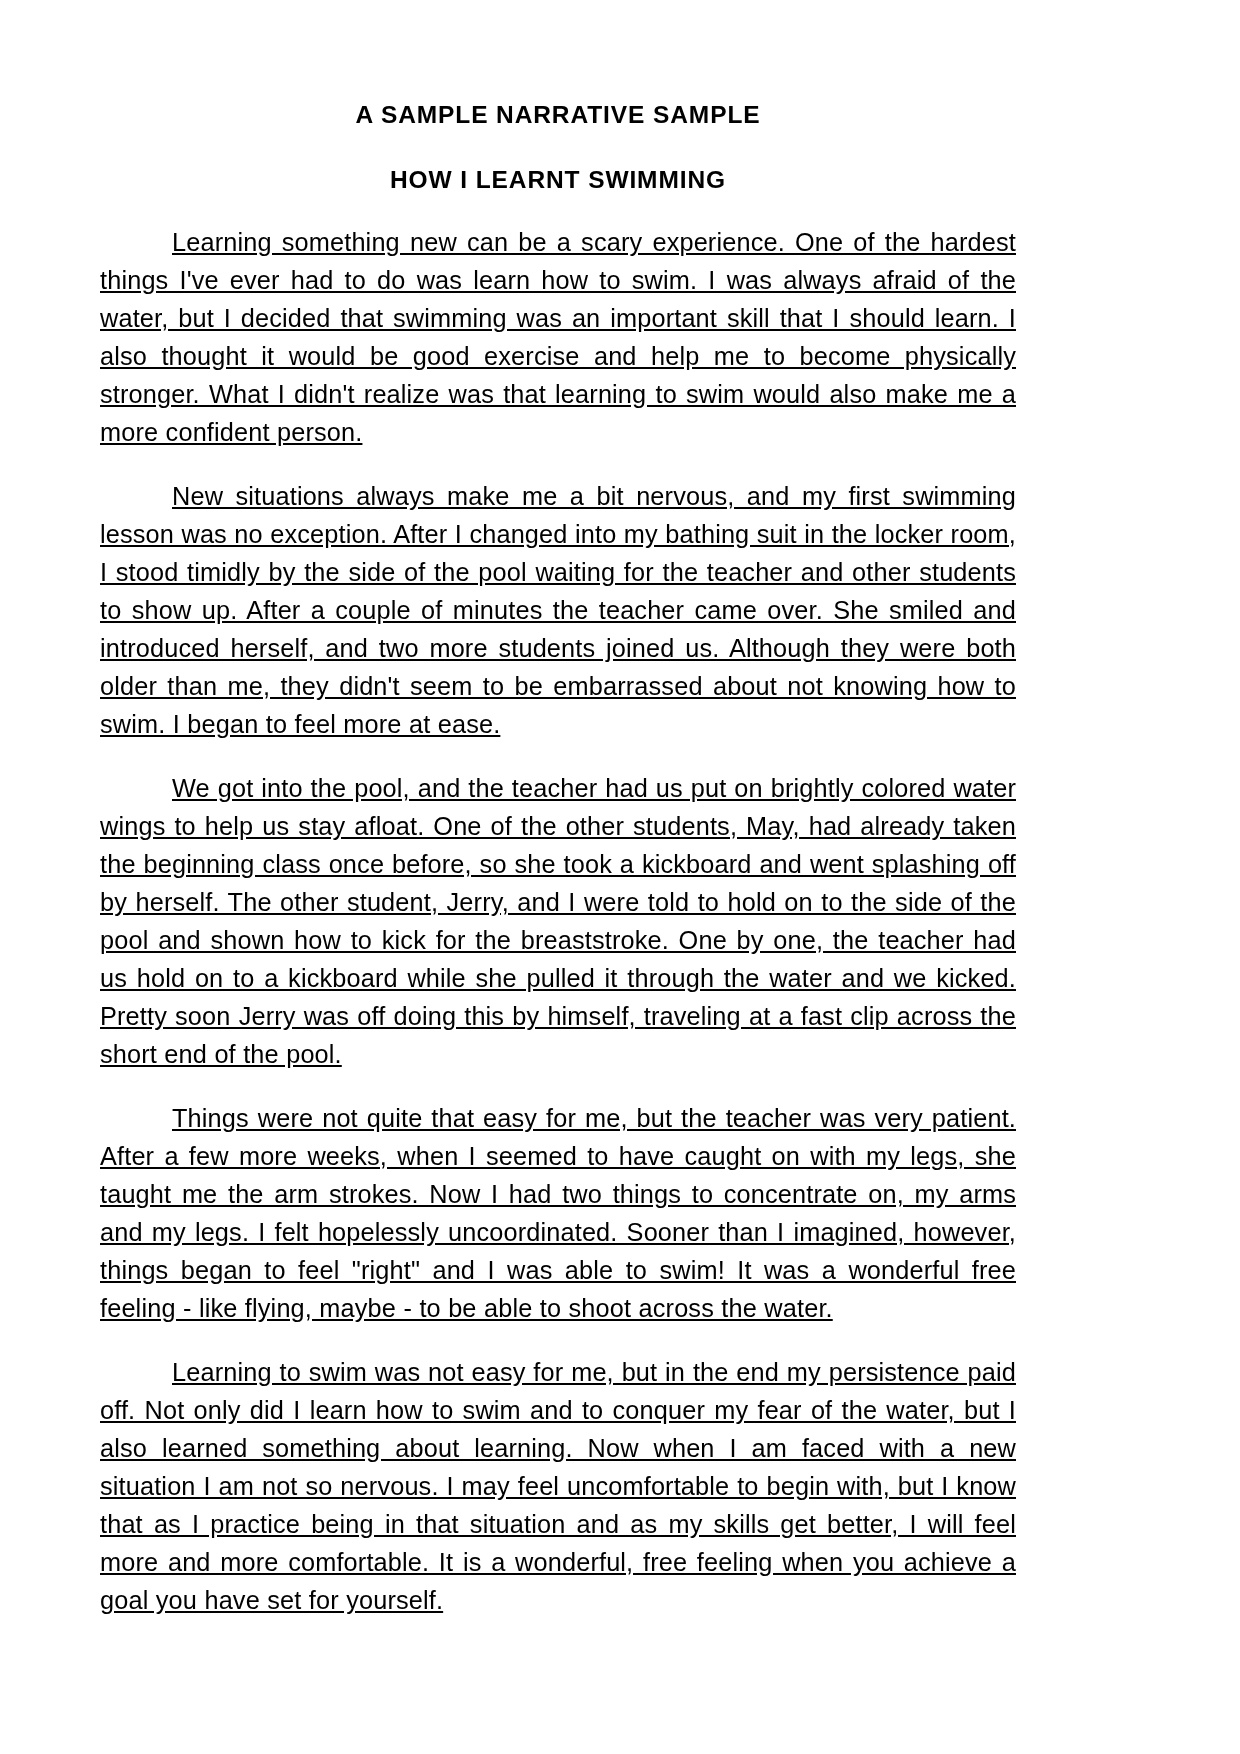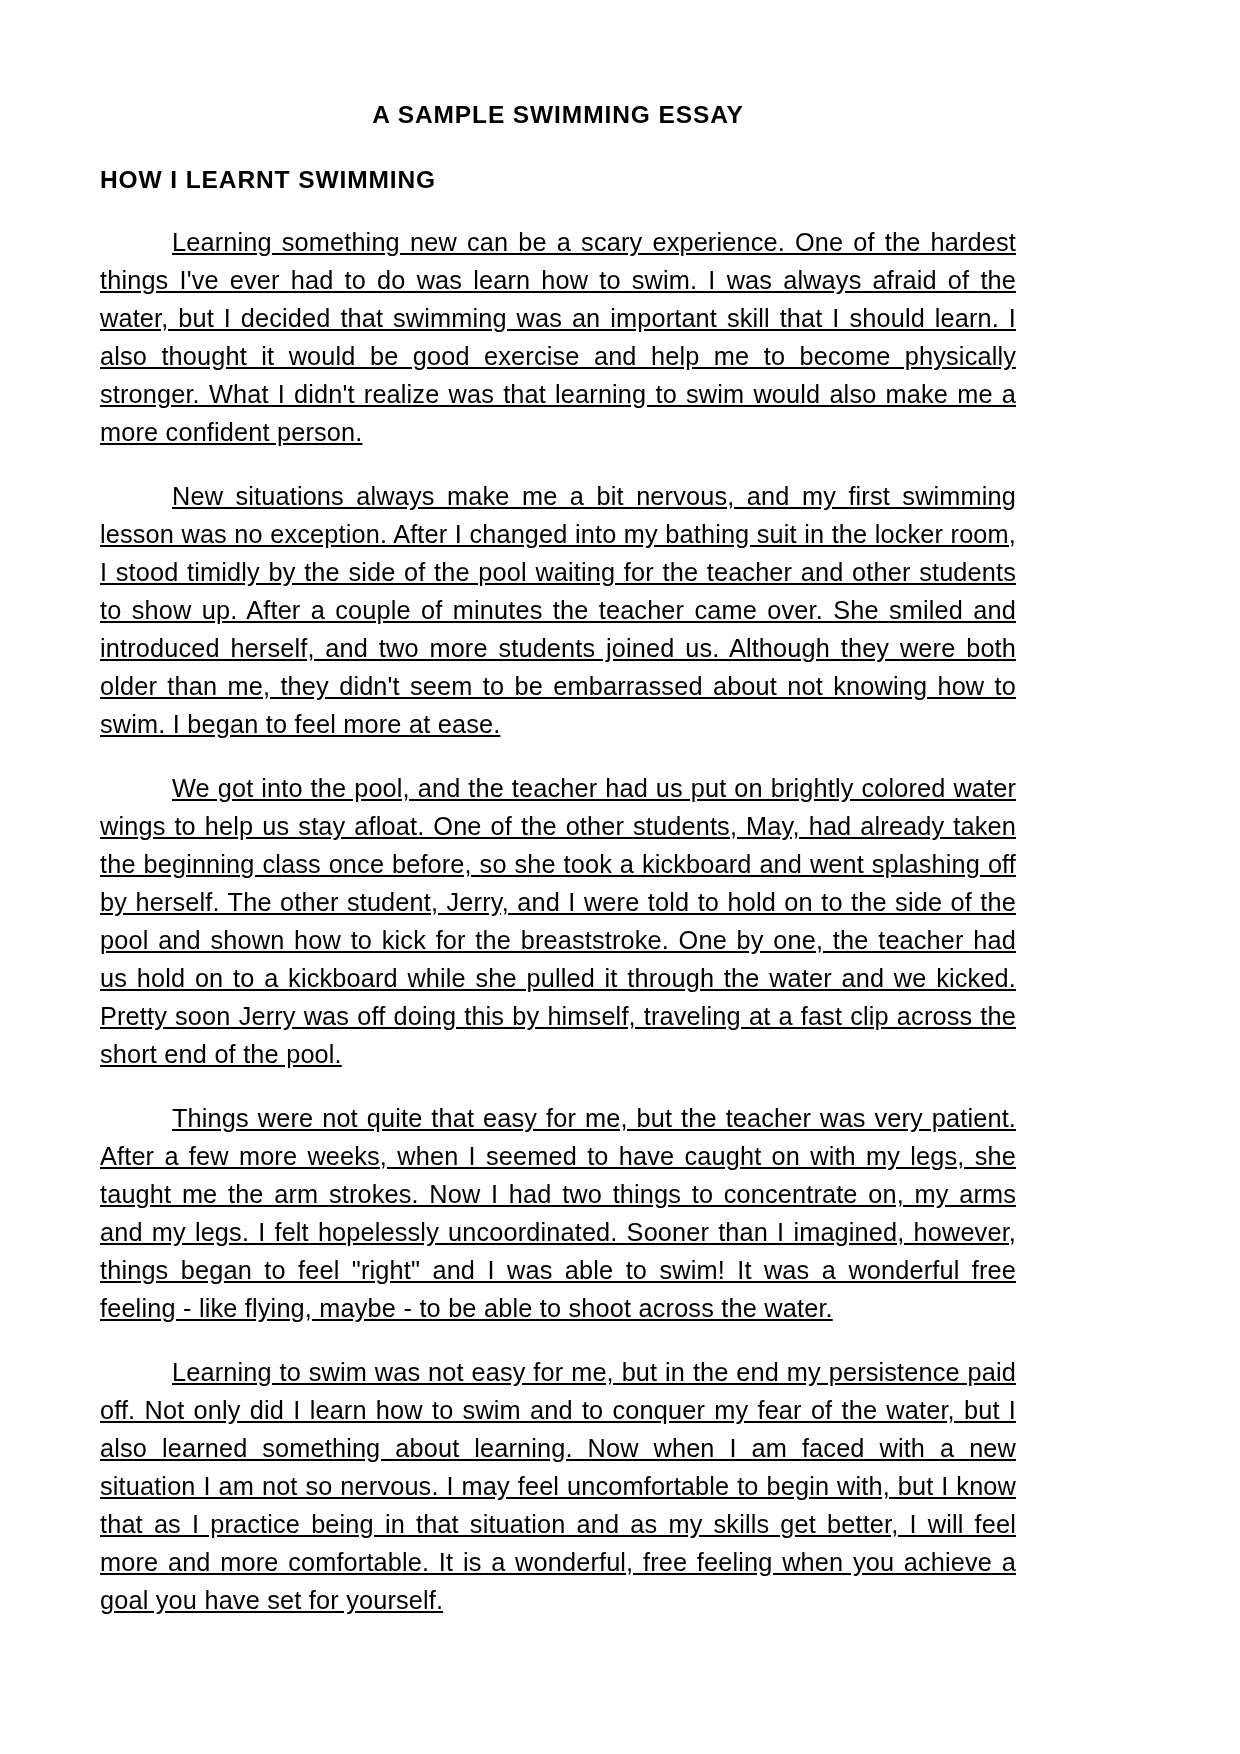--- a/index.html
+++ b/index.html
@@ -30,21 +30,21 @@
     font-weight: bold;
     text-align: center;
     letter-spacing: 0.9px;
     margin: 0 0 0 0;
     line-height: 1.1;
     padding-top: 6px;
   }
   .doc-subtitle {
     font-size: 24.5px;
     font-weight: bold;
-    text-align: left;
+    text-align: center;
     letter-spacing: 0.9px;
     margin: 0;
     line-height: 1.1;
     padding-top: 38px;
   }
   .body-block {
     padding-top: 29px;
   }
   p.para {
     font-size: 25.3px;
@@ -60,21 +60,21 @@
   p.para:last-child {
     margin-bottom: 17px;
   }
 </style>
 </head>
 <body>
 
 <div class="page">
   <div class="content">
 
-    <h1 class="doc-title">A SAMPLE SWIMMING ESSAY</h1>
+    <h1 class="doc-title">A SAMPLE NARRATIVE SAMPLE</h1>
 
     <h2 class="doc-subtitle">HOW I LEARNT SWIMMING</h2>
 
     <div class="body-block">
       <p class="para">Learning something new can be a scary experience. One of the hardest things I've ever had to do was learn how to swim. I was always afraid of the water, but I decided that swimming was an important skill that I should learn. I also thought it would be good exercise and help me to become physically stronger. What I didn't realize was that learning to swim would also make me a more confident person.</p>
       <p class="para">New situations always make me a bit nervous, and my first swimming lesson was no exception. After I changed into my bathing suit in the locker room, I stood timidly by the side of the pool waiting for the teacher and other students to show up. After a couple of minutes the teacher came over. She smiled and introduced herself, and two more students joined us. Although they were both older than me, they didn't seem to be embarrassed about not knowing how to swim. I began to feel more at ease.</p>
       <p class="para">We got into the pool, and the teacher had us put on brightly colored water wings to help us stay afloat. One of the other students, May, had already taken the beginning class once before, so she took a kickboard and went splashing off by herself. The other student, Jerry, and I were told to hold on to the side of the pool and shown how to kick for the breaststroke. One by one, the teacher had us hold on to a kickboard while she pulled it through the water and we kicked. Pretty soon Jerry was off doing this by himself, traveling at a fast clip across the short end of the pool.</p>
       <p class="para">Things were not quite that easy for me, but the teacher was very patient. After a few more weeks, when I seemed to have caught on with my legs, she taught me the arm strokes. Now I had two things to concentrate on, my arms and my legs. I felt hopelessly uncoordinated. Sooner than I imagined, however, things began to feel "right" and I was able to swim! It was a wonderful free feeling - like flying, maybe - to be able to shoot across the water.</p>
       <p class="para">Learning to swim was not easy for me, but in the end my persistence paid off. Not only did I learn how to swim and to conquer my fear of the water, but I also learned something about learning. Now when I am faced with a new situation I am not so nervous. I may feel uncomfortable to begin with, but I know that as I practice being in that situation and as my skills get better, I will feel more and more comfortable. It is a wonderful, free feeling when you achieve a goal you have set for yourself.</p>
     </div>

